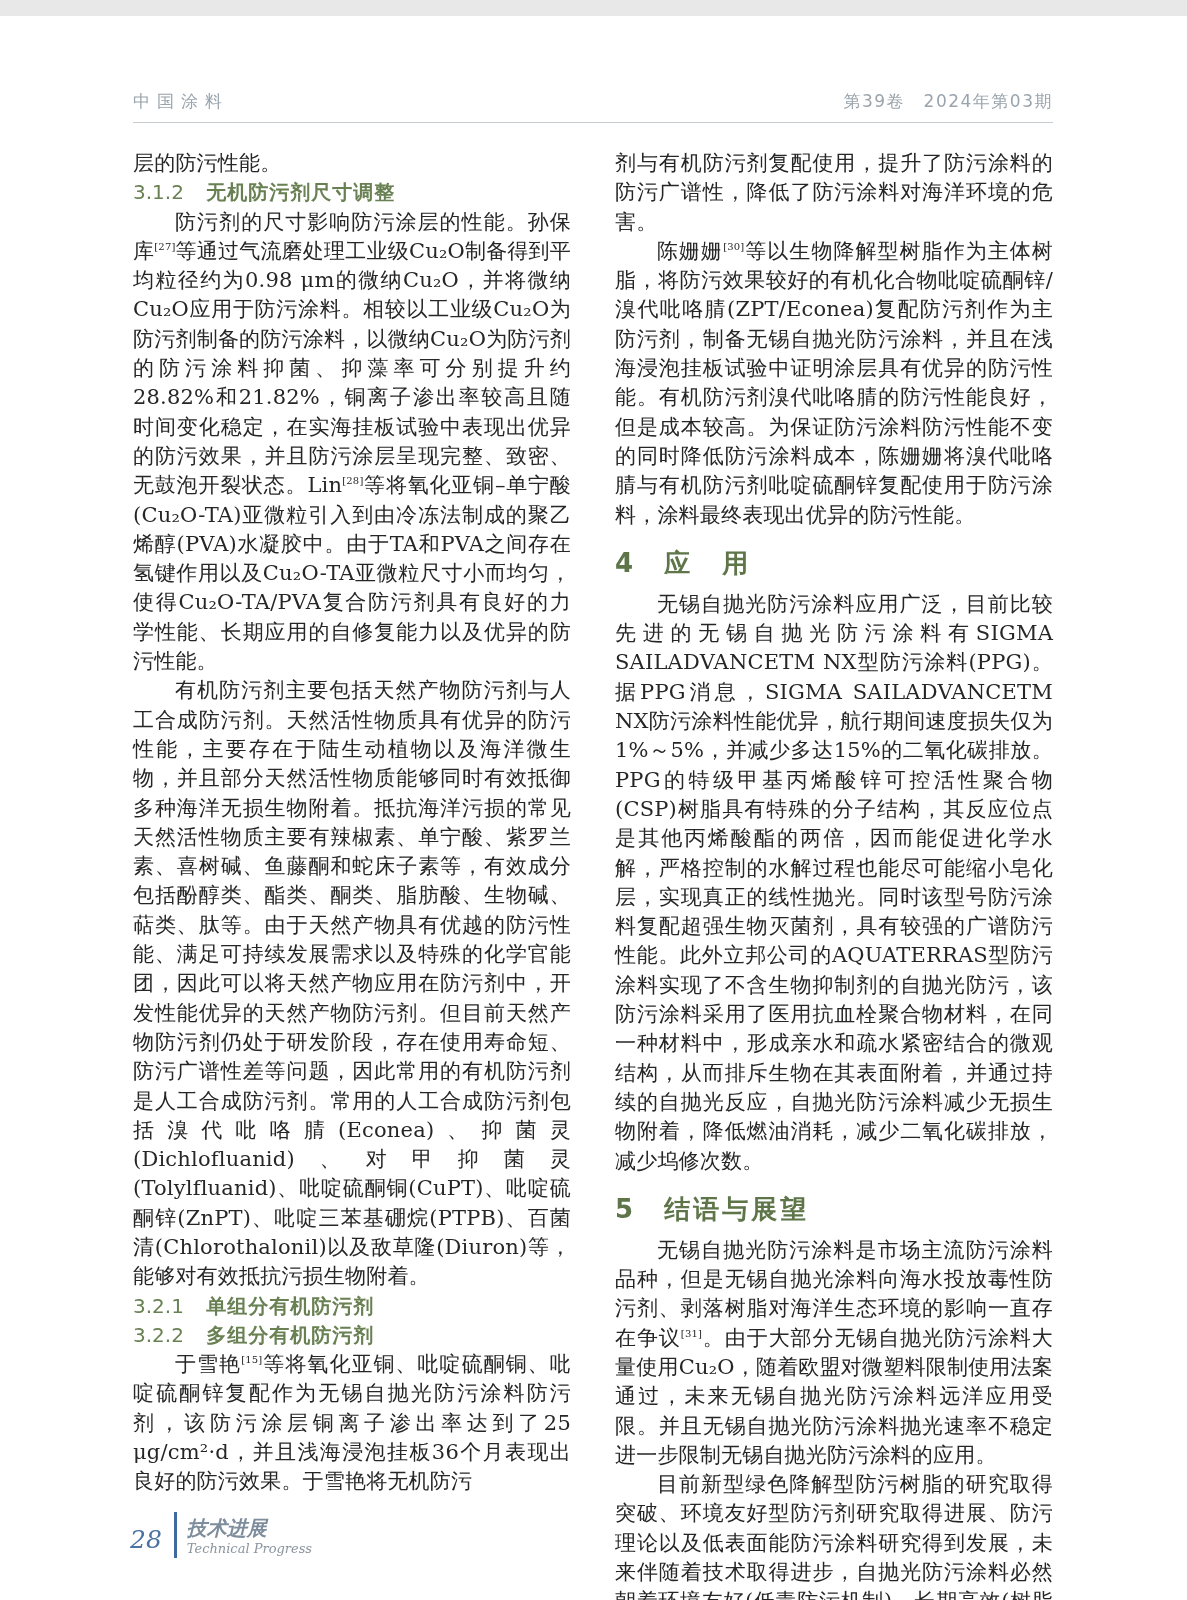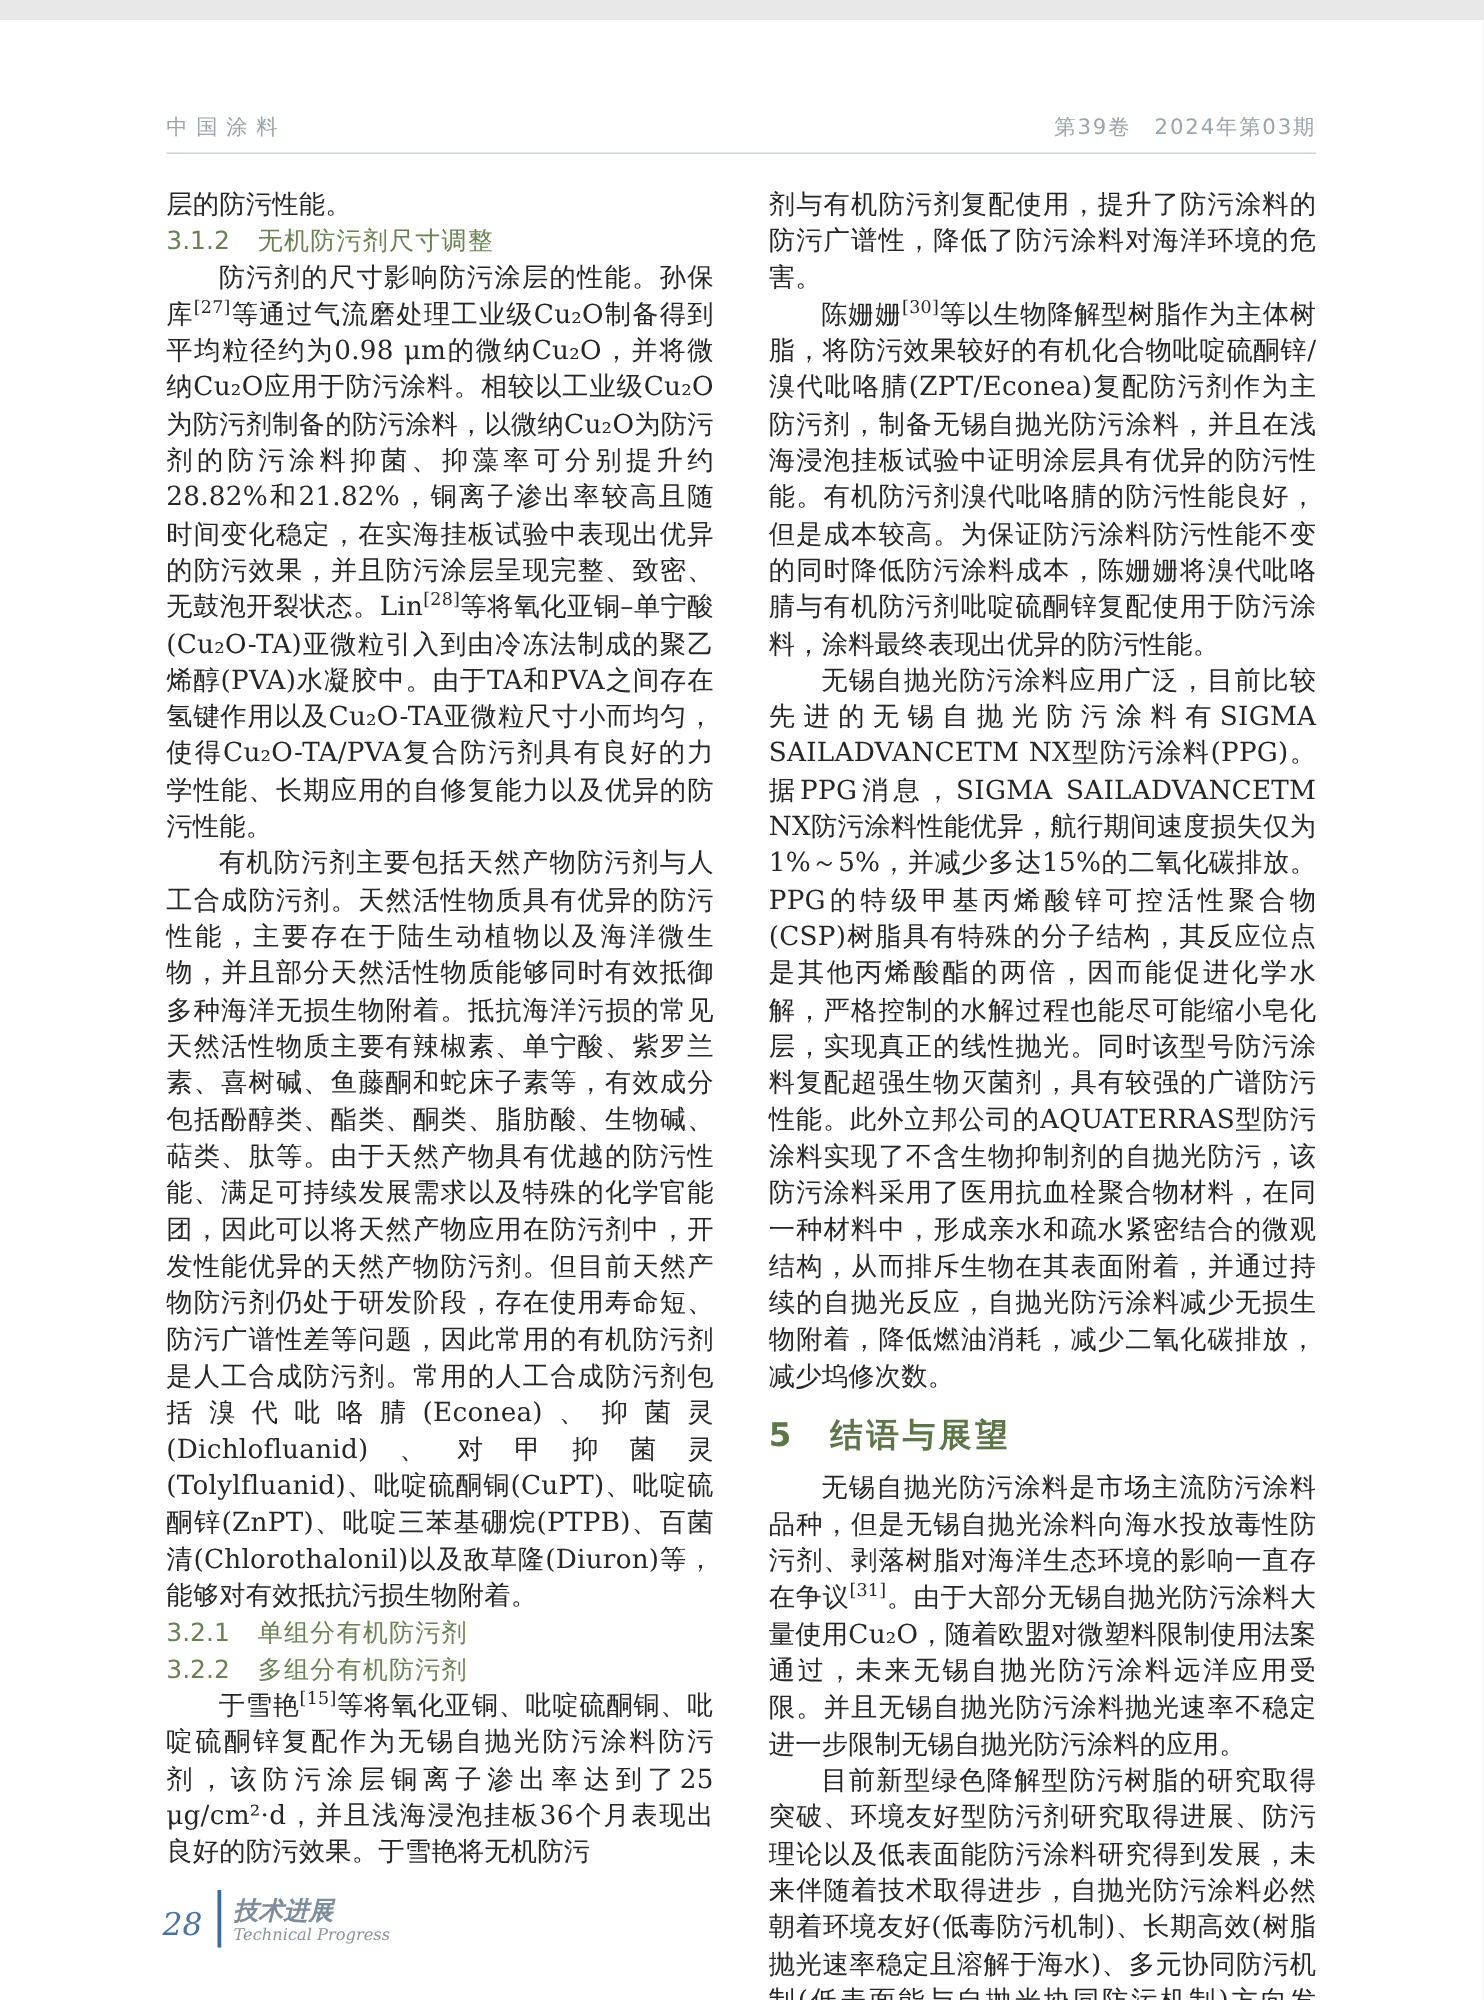--- a/index.html
+++ b/index.html
@@ -31,30 +31,30 @@
   }
   .col { width:438px; }
 
   .para {
     margin:0;
     font-size:21px; line-height:29.3px;
     text-align:justify; text-justify:inter-character;
     letter-spacing:0.2px;
   }
   .indent { text-indent:2em; }
-  .para sup { font-size:14px; line-height:0; vertical-align:super; }
+  .para sup { font-size:10px; line-height:0; vertical-align:super; }
 
   .h3 {
     margin:0;
     font-family:"DejaVu Sans","Liberation Sans",sans-serif;
     font-size:20px; line-height:29.3px;
     color:#688052;
   }
   .h3 .hnum   { font-weight:normal; }
-  .h3 .htitle { font-weight:normal; margin-left:16px; letter-spacing:1px; }
+  .h3 .htitle { font-weight:bold; margin-left:16px; letter-spacing:1px; }
 
   .h1 {
     margin:17px 0 11px 0;
     font-family:"DejaVu Sans","Liberation Sans",sans-serif;
     font-size:26px; line-height:32px;
     color:#5d7549; font-weight:bold;
   }
   .h1 .hnum   { }
   .h1 .htitle { margin-left:22px; letter-spacing:3px; }
 
@@ -106,20 +106,24 @@
       <div class="h3">
         <span class="hnum">3.2.2</span>
         <span class="htitle">多组分有机防污剂</span>
       </div>
       <p class="para indent">于雪艳<sup>[15]</sup>等将氧化亚铜、吡啶硫酮铜、吡啶硫酮锌复配作为无锡自抛光防污涂料防污剂，该防污涂层铜离子渗出率达到了25 μg/cm²·d，并且浅海浸泡挂板36个月表现出良好的防污效果。于雪艳将无机防污</p>
     </div>
 
     <div class="col">
       <p class="para">剂与有机防污剂复配使用，提升了防污涂料的防污广谱性，降低了防污涂料对海洋环境的危害。</p>
       <p class="para indent">陈姗姗<sup>[30]</sup>等以生物降解型树脂作为主体树脂，将防污效果较好的有机化合物吡啶硫酮锌/溴代吡咯腈(ZPT/Econea)复配防污剂作为主防污剂，制备无锡自抛光防污涂料，并且在浅海浸泡挂板试验中证明涂层具有优异的防污性能。有机防污剂溴代吡咯腈的防污性能良好，但是成本较高。为保证防污涂料防污性能不变的同时降低防污涂料成本，陈姗姗将溴代吡咯腈与有机防污剂吡啶硫酮锌复配使用于防污涂料，涂料最终表现出优异的防污性能。</p>
+      <div class="h1">
+        <span class="hnum">4</span>
+        <span class="htitle">应　用</span>
+      </div>
       <p class="para indent">无锡自抛光防污涂料应用广泛，目前比较先进的无锡自抛光防污涂料有SIGMA SAILADVANCETM NX型防污涂料(PPG)。据PPG消息，SIGMA SAILADVANCETM NX防污涂料性能优异，航行期间速度损失仅为1%～5%，并减少多达15%的二氧化碳排放。PPG的特级甲基丙烯酸锌可控活性聚合物(CSP)树脂具有特殊的分子结构，其反应位点是其他丙烯酸酯的两倍，因而能促进化学水解，严格控制的水解过程也能尽可能缩小皂化层，实现真正的线性抛光。同时该型号防污涂料复配超强生物灭菌剂，具有较强的广谱防污性能。此外立邦公司的AQUATERRAS型防污涂料实现了不含生物抑制剂的自抛光防污，该防污涂料采用了医用抗血栓聚合物材料，在同一种材料中，形成亲水和疏水紧密结合的微观结构，从而排斥生物在其表面附着，并通过持续的自抛光反应，自抛光防污涂料减少无损生物附着，降低燃油消耗，减少二氧化碳排放，减少坞修次数。</p>
       <div class="h1">
         <span class="hnum">5</span>
         <span class="htitle">结语与展望</span>
       </div>
       <p class="para indent">无锡自抛光防污涂料是市场主流防污涂料品种，但是无锡自抛光涂料向海水投放毒性防污剂、剥落树脂对海洋生态环境的影响一直存在争议<sup>[31]</sup>。由于大部分无锡自抛光防污涂料大量使用Cu₂O，随着欧盟对微塑料限制使用法案通过，未来无锡自抛光防污涂料远洋应用受限。并且无锡自抛光防污涂料抛光速率不稳定进一步限制无锡自抛光防污涂料的应用。</p>
       <p class="para indent">目前新型绿色降解型防污树脂的研究取得突破、环境友好型防污剂研究取得进展、防污理论以及低表面能防污涂料研究得到发展，未来伴随着技术取得进步，自抛光防污涂料必然朝着环境友好(低毒防污机制)、长期高效(树脂抛光速率稳定且溶解于海水)、多元协同防污机制(低表面能与自抛光协同防污机制)方向发展。</p>
     </div>
   </div>
 

